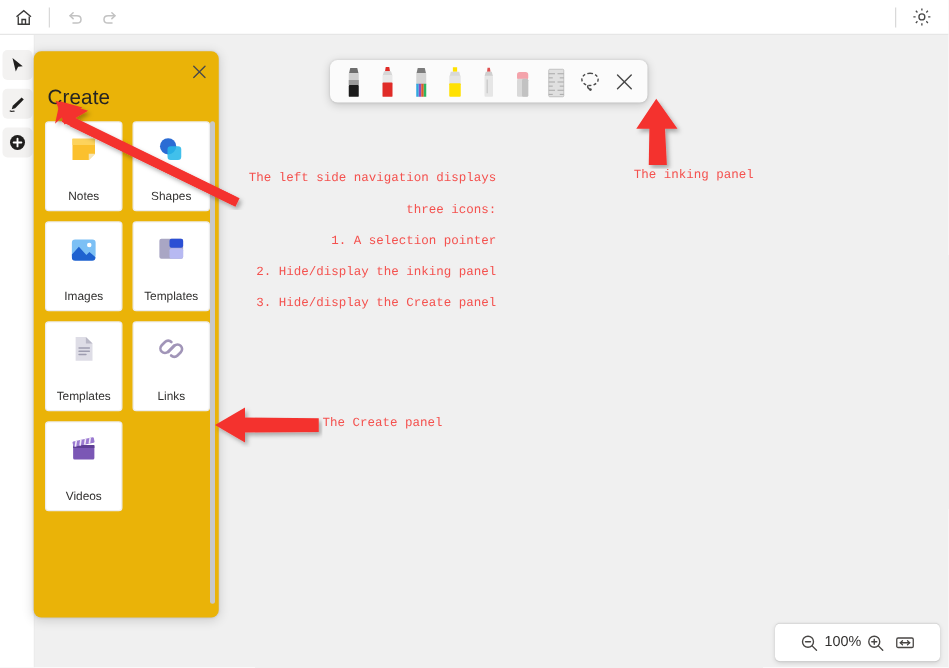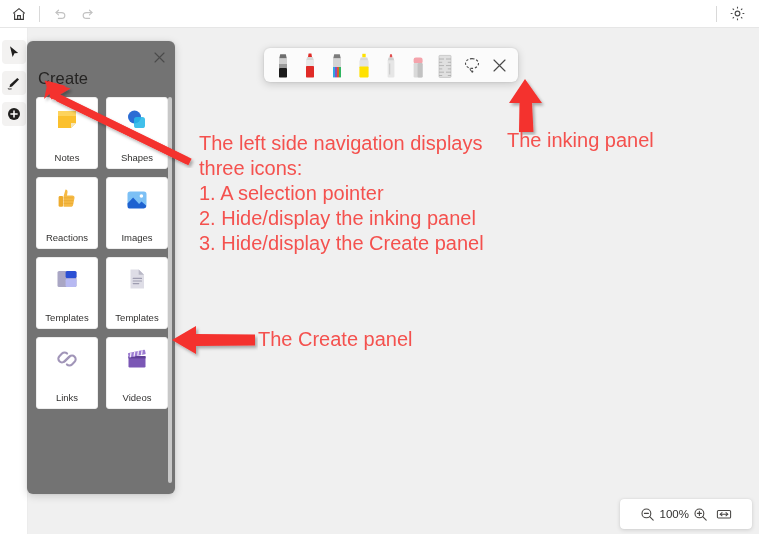--- a/index.html
+++ b/index.html
@@ -57,21 +57,21 @@
     background: #f3f2f1;
     display: flex; align-items: center; justify-content: center;
     color: #201f1e;
   }
   .nav-btn svg { display: block; }
 
   
   #create-panel {
     position: absolute; left: 27px; top: 41px;
     width: 148px; height: 453px;
-    background: #737373;
+    background: #eab308;
     border-radius: 6px;
     box-shadow: 0 2px 9px rgba(0,0,0,0.16), 0 0 2px rgba(0,0,0,0.10);
     overflow: hidden;
   }
   #create-close {
     position: absolute; right: 6px; top: 6px;
     width: 20px; height: 20px;
     display: flex; align-items: center; justify-content: center;
     color: #4a4a4a; font-size: 14px; line-height: 1;
   }
@@ -129,24 +129,25 @@
     display: flex; align-items: flex-end; justify-content: center;
     border-radius: 3px;
   }
   .ink-btn svg { display: block; }
   .ink-icon-btn { align-items: center; }
 
   
   .anno {
     position: absolute;
     color: #f4514e;
-    font-size: 20px;
+    font-size: 10px;
     line-height: 25px;
     white-space: pre;
-    font-family: Liberation Sans, sans-serif;
+    font-family: Liberation Mono, monospace;
+    text-align: right;
   }
   #anno-nav { left: 199px; top: 131px; }
   #anno-ink { left: 507px; top: 128px; }
   #anno-create { left: 258px; top: 327px; }
   .arrow { position: absolute; }
 
   
   #zoombar {
     position: absolute; right: 7px; bottom: 5px;
     width: 132px; height: 30px;
@@ -254,30 +255,20 @@
         <div class="tile">
           <span class="glyph">
             <svg width="30" height="30" viewBox="0 0 30 30">
               <circle cx="12.5" cy="13" r="6.5" fill="#2b6cd4"></circle>
               <rect x="12" y="13" width="11" height="11" rx="2.6" fill="#27b7e8" opacity="0.88"></rect>
             </svg>
           </span>
           <span class="tlabel">Shapes</span>
         </div>
 
-        <div class="tile">
-          <span class="glyph">
-            <svg width="30" height="30" viewBox="0 0 30 30">
-              <path d="M13.5 5.5c1.6 0 2.2 1.3 2 2.8l-.5 3.2h5.3c1.5 0 2.5 1.1 2.2 2.5l-1.4 7c-.2 1.1-1.1 1.8-2.2 1.8h-7.3V12.2z" fill="#f5b944"></path>
-              <rect x="6.6" y="12" width="4.6" height="10.8" rx="1.4" fill="#edab2e"></rect>
-              <path d="M11.6 13.8h9.5M11.6 16.6h9.5M11.6 19.4h9.5" stroke="#e09f26" stroke-width="0.8" opacity="0.55"></path>
-            </svg>
-          </span>
-          <span class="tlabel">Reactions</span>
-        </div>
 
         <div class="tile">
           <span class="glyph">
             <svg width="30" height="30" viewBox="0 0 30 30">
               <rect x="5.5" y="7.5" width="19" height="15" rx="2.6" fill="#7cc0f5"></rect>
               <circle cx="19.4" cy="12" r="1.8" fill="#ffffff"></circle>
               <path d="M5.5 19.5l5.6-6.1 6 6.6 2.4-2.4 4.9 4.1v.4a2.6 2.6 0 0 1-2.6 2.4H8.1a2.6 2.6 0 0 1-2.6-2.6z" fill="#1e62d0"></path>
             </svg>
           </span>
           <span class="tlabel">Images</span>

